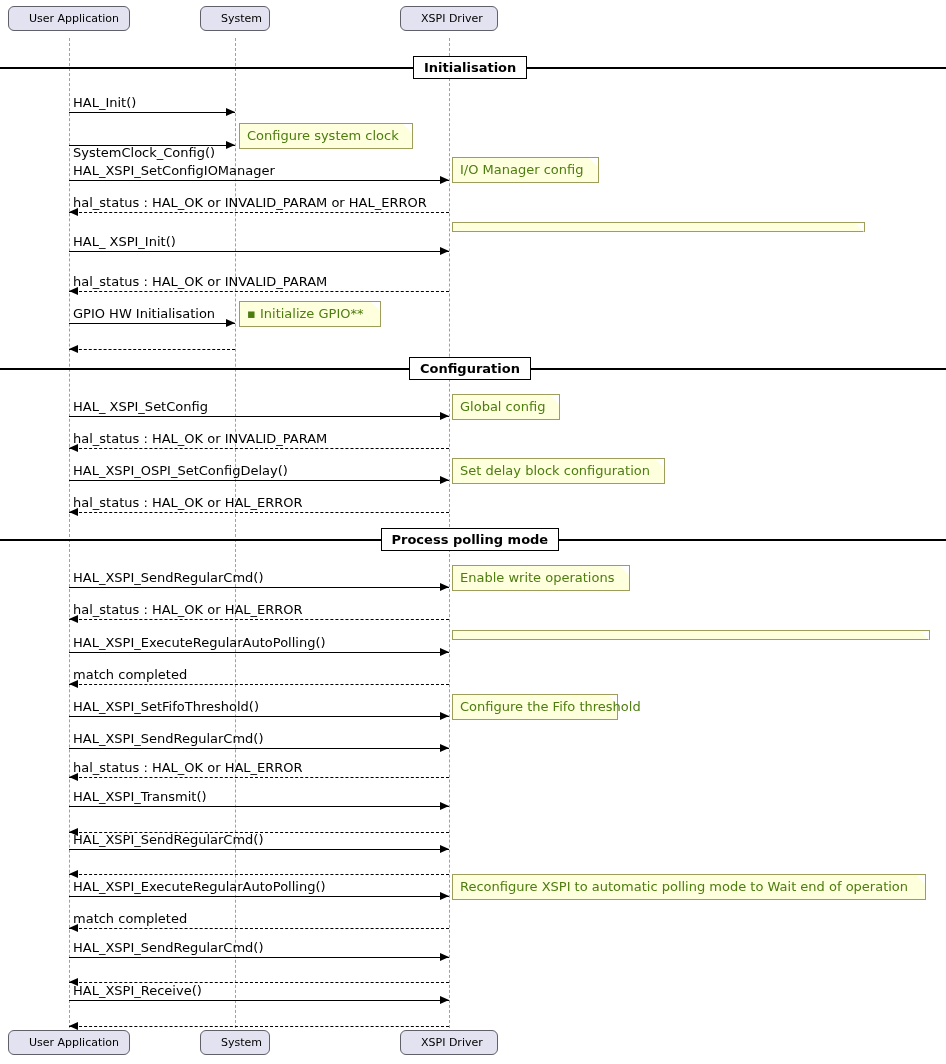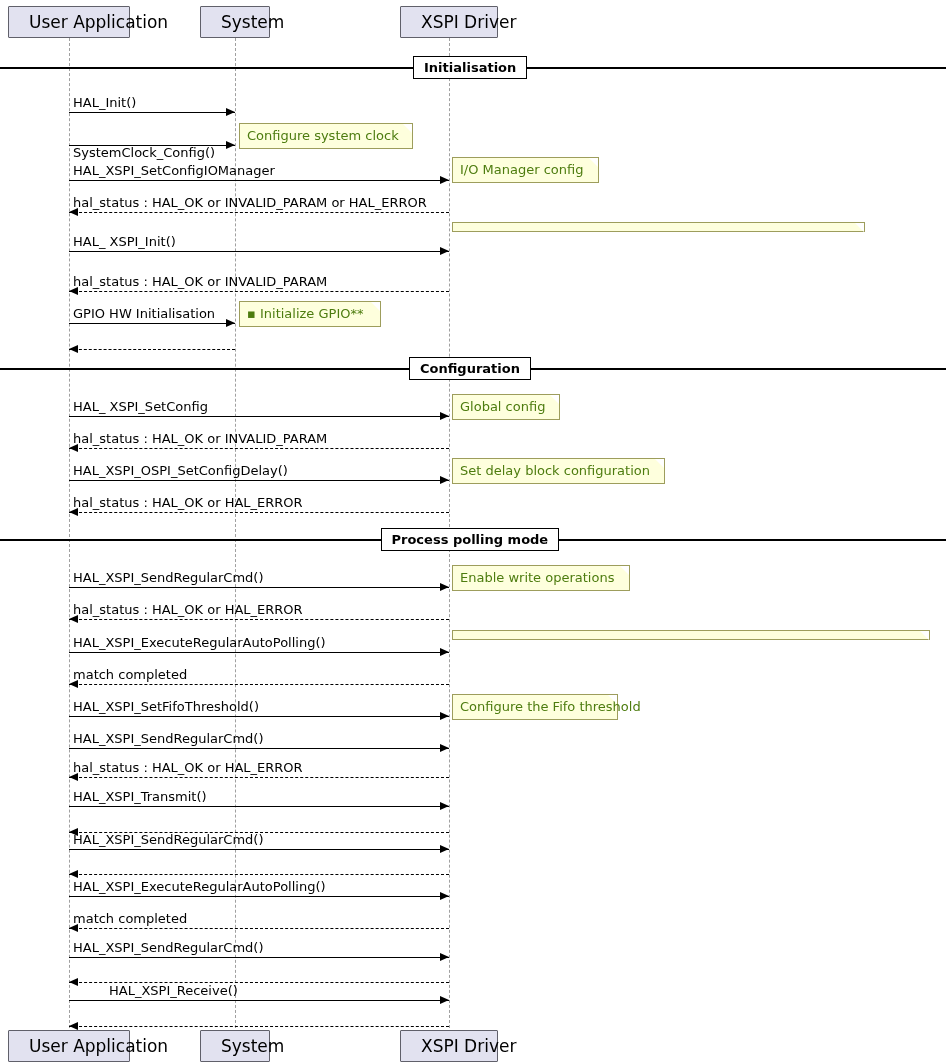--- a/index.html
+++ b/index.html
@@ -18,25 +18,25 @@
     height: 1064px;
     overflow: hidden;
   }
   
   .participant {
     position: absolute;
     box-sizing: border-box;
     background: #E2E2F0;
     border: 1px solid #60606a;
     color: #000000;
-    font-size: 17px;
+    font-size: 11px;
     text-align: center;
     padding: 5px 20px;
     white-space: nowrap;
-    border-radius: 1px;
+    border-radius: 6px;
   }
   
   .lifeline {
     position: absolute;
     width: 0;
     border-left: 1px dashed #a0a0a0;
   }
   
   .sep-line {
     position: absolute;
@@ -200,25 +200,26 @@
     <div class="arrow-line dashed" style="left: 69px; top: 928px; width: 380px;"></div>
     <div class="arrow-head left" style="top: 924px; left: 69px;"></div>
     <div class="msg-label" style="left: 73px; top: 911px;">match completed</div>
     <div class="arrow-line" style="left: 69px; top: 957px; width: 380px;"></div>
     <div class="arrow-head right" style="top: 953px; left: 440px;"></div>
     <div class="msg-label" style="left: 73px; top: 940px;">HAL_XSPI_SendRegularCmd()</div>
     <div class="arrow-line dashed" style="left: 69px; top: 982px; width: 380px;"></div>
     <div class="arrow-head left" style="top: 978px; left: 69px;"></div>
     <div class="arrow-line" style="left: 69px; top: 1000px; width: 380px;"></div>
     <div class="arrow-head right" style="top: 996px; left: 440px;"></div>
-    <div class="msg-label" style="left: 73px; top: 983px; margin-left: 36px;">HAL_XSPI_Receive()</div>
+    <div class="msg-label" style="left: 73px; top: 983px;">HAL_XSPI_Receive()</div>
     <div class="arrow-line dashed" style="left: 69px; top: 1026px; width: 380px;"></div>
     <div class="arrow-head left" style="top: 1022px; left: 69px;"></div>
     <div class="note" style="left: 239px; top: 123px; width: 174px;"><span>Configure system clock</span><span class="fold"></span></div>
     <div class="note" style="left: 452px; top: 157px; width: 147px;"><span>I/O Manager config</span><span class="fold"></span></div>
     <div class="note bold" style="left: 452px; top: 222px; width: 413px;"><span class="fold"></span></div>
     <div class="note" style="left: 239px; top: 301px; width: 142px;"><span>▪ Initialize GPIO**</span><span class="fold"></span></div>
     <div class="note" style="left: 452px; top: 394px; width: 108px;"><span>Global config</span><span class="fold"></span></div>
     <div class="note" style="left: 452px; top: 458px; width: 213px;"><span>Set delay block configuration</span><span class="fold"></span></div>
     <div class="note" style="left: 452px; top: 565px; width: 178px;"><span>Enable write operations</span><span class="fold"></span></div>
     <div class="note" style="left: 452px; top: 630px; width: 478px;"><span class="fold"></span></div>
     <div class="note" style="left: 452px; top: 694px; width: 166px;"><span>Configure the Fifo threshold</span><span class="fold"></span></div>
+    <div class="note" style="left: 452px; top: 874px; width: 474px;"><span>Reconfigure XSPI to automatic polling mode to Wait end of operation</span><span class="fold"></span></div>
   </div>
 
 </body></html>

